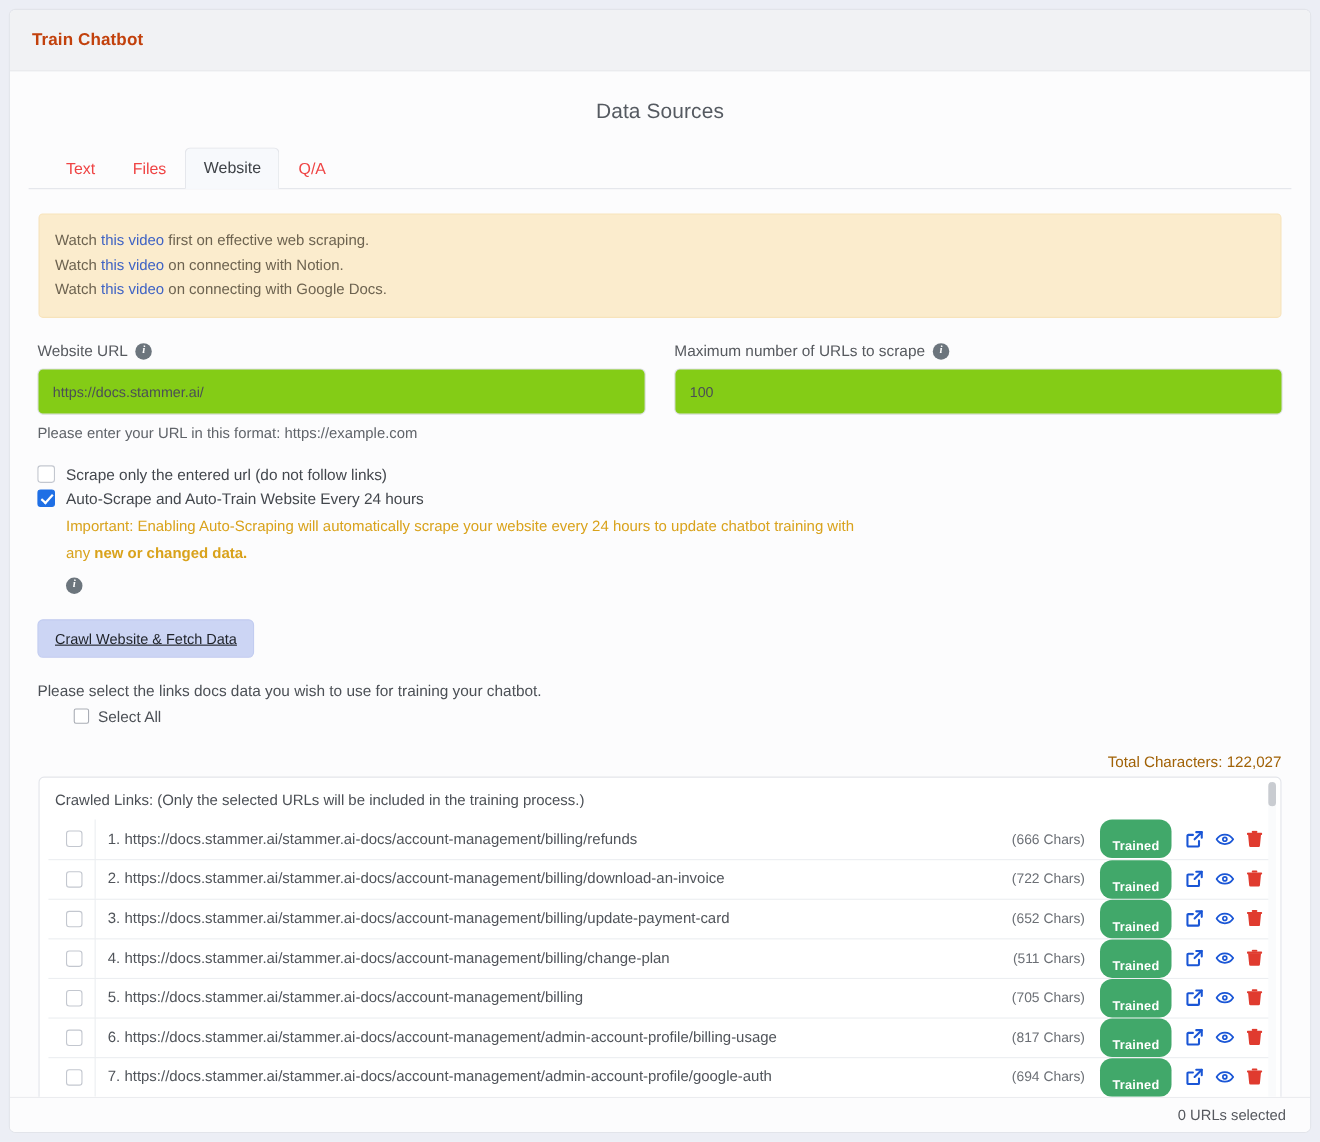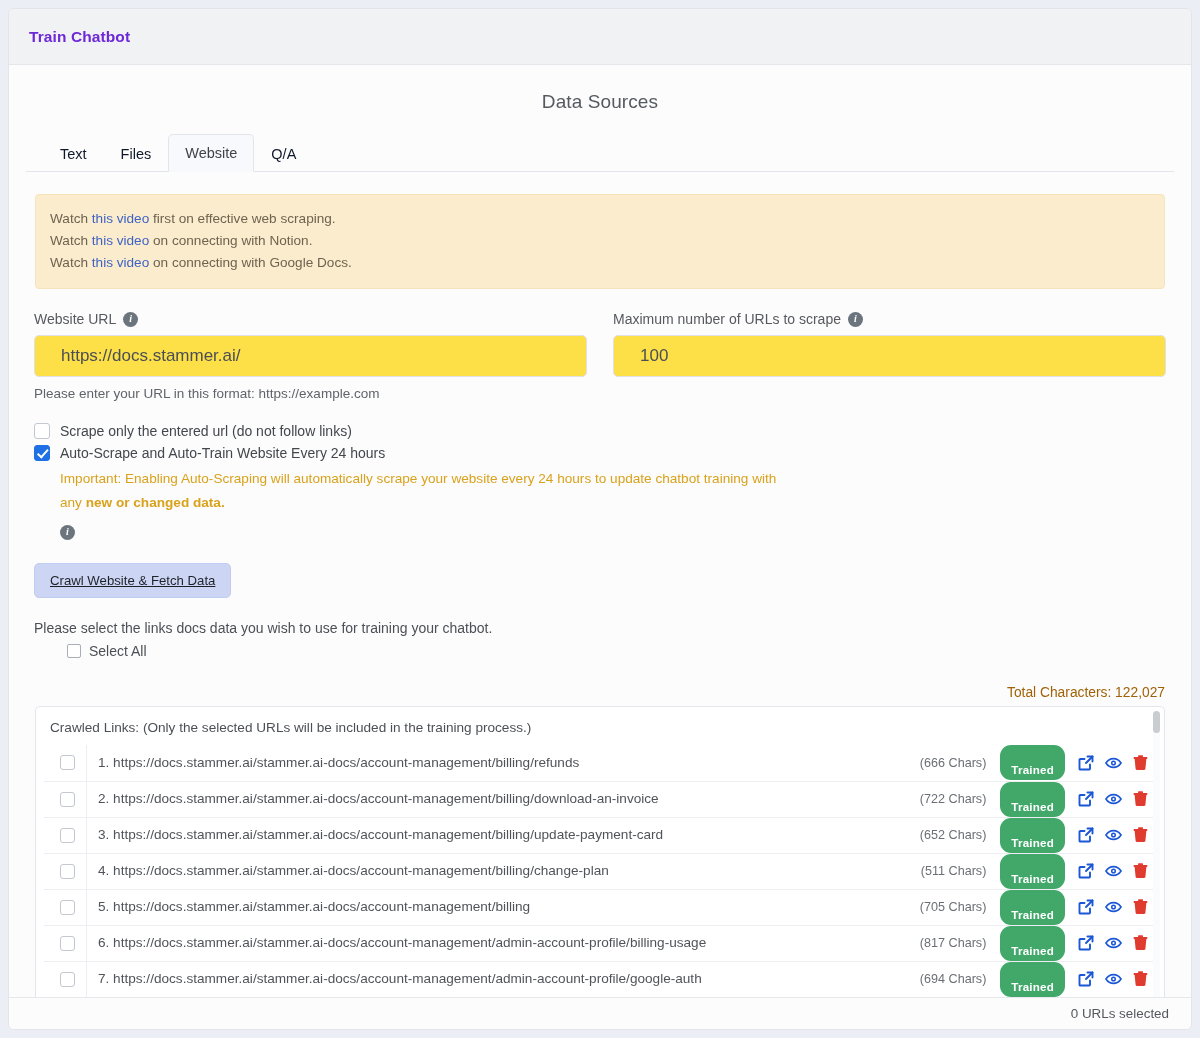--- a/index.html
+++ b/index.html
@@ -33,21 +33,21 @@
     flex: 0 0 56px;
     background: #f1f2f4;
     border-bottom: 1px solid #e4e6ea;
     display: flex;
     align-items: center;
     padding: 0 20px;
   }
   .card-header .title {
     font-size: 15.5px;
     font-weight: bold;
-    color: #6d28d9;
+    color: #c2410c;
     letter-spacing: .1px;
   }
   
   .card-body {
     flex: 1 1 auto;
     position: relative;
     background: #fcfcfd;
     padding: 0 17px;
     overflow: hidden;
   }
@@ -63,21 +63,21 @@
   .tabs {
     margin-top: 21px;
     display: flex;
     align-items: flex-end;
     border-bottom: 1px solid #e3e5ea;
     padding-left: 17px;
     height: 38px;
   }
   .tab {
     font-size: 14.5px;
-    color: #0f172a;
+    color: #ef4444;
     padding: 9px 16px 8px 16px;
     cursor: pointer;
     border: 1px solid transparent;
     border-bottom: none;
     border-radius: 5px 5px 0 0;
     line-height: 1.3;
     position: relative;
     top: 1px;
   }
   .tab.active {
@@ -126,23 +126,23 @@
     font-style: italic;
     font-family: "Liberation Serif", serif;
     line-height: 1;
     cursor: pointer;
   }
   .text-input {
     width: 100%;
     height: 42px;
     border: 1px solid #dfe1e6;
     border-radius: 5px;
-    background: #fde047;
-    padding: 0 26px;
-    font-size: 17px;
+    background: #84cc16;
+    padding: 0 13px;
+    font-size: 13px;
     color: #4b4f55;
     font-family: "Liberation Sans", sans-serif;
     outline: none;
   }
   .help-text {
     font-size: 13.5px;
     color: #60646a;
     margin-top: 9px;
   }
   

